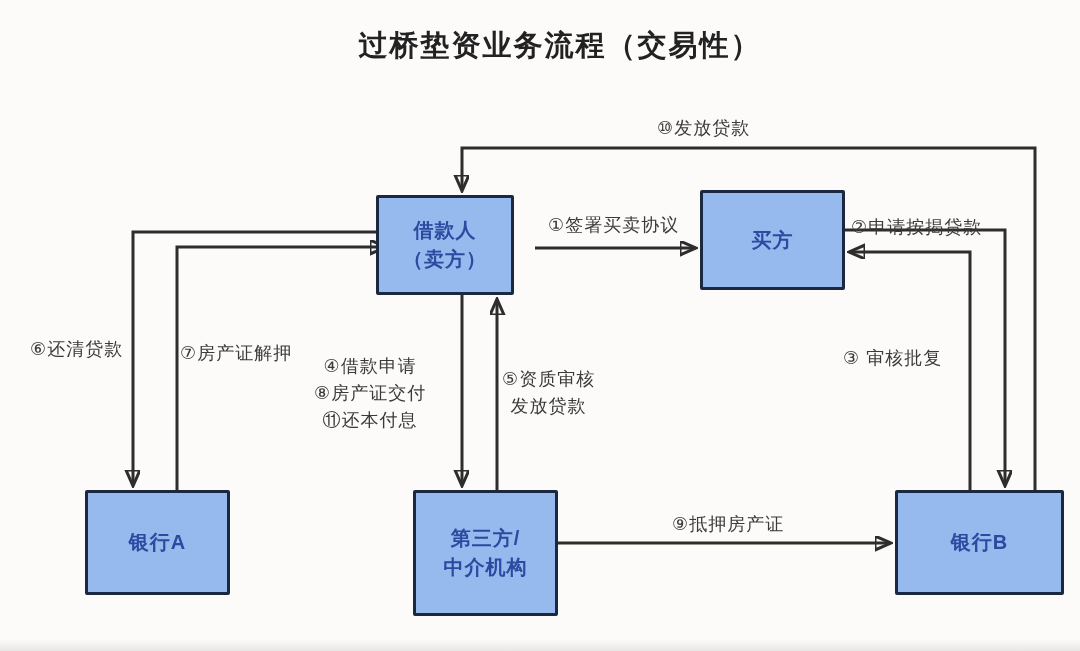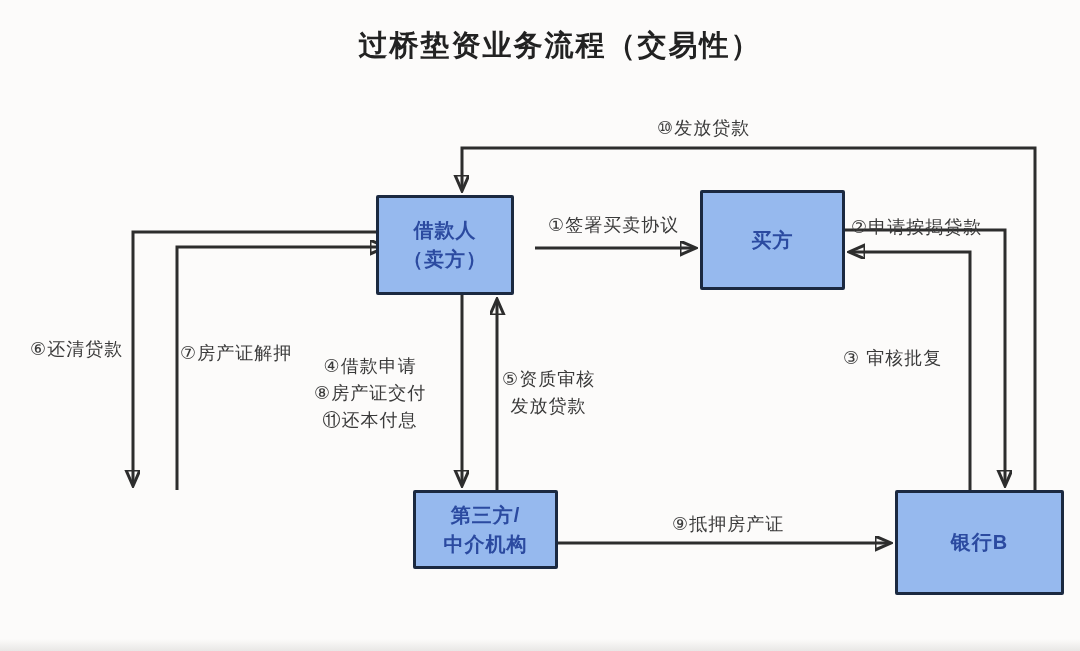--- a/index.html
+++ b/index.html
@@ -42,21 +42,21 @@
   }
   .node .nlabel{
     white-space:pre-line;
     font-size:20px;font-weight:700;letter-spacing:1px;
     color:var(--node-text);
     line-height:1.45;
   }
   #n-borrower{left:376px;top:195px;width:138px;height:100px;}
   #n-buyer{left:700px;top:190px;width:145px;height:100px;}
   #n-bank-a{left:85px;top:490px;width:145px;height:105px;}
-  #n-third-party{left:413px;top:490px;width:145px;height:79px;}
+  #n-third-party{left:413px;top:490px;width:145px;height:126px;}
   #n-bank-b{left:895px;top:490px;width:169px;height:105px;}
   .elabel{
     position:absolute;
     font-size:18px;color:var(--label-text);
     white-space:pre-line;
     letter-spacing:1px;
     line-height:27px;
   }
   #l-disburse{left:657px;top:115px;}
   #l-sign{left:548px;top:212px;}
@@ -92,20 +92,23 @@
     <path d="M558,543 L890,543" marker-end="url(#ah)"></path>
   </svg>
 
   <div class="node" id="n-borrower">
     <span class="nlabel">借款人
 （卖方）</span>
   </div>
   <div class="node" id="n-buyer">
     <span class="nlabel">买方</span>
   </div>
+  <div class="node" id="n-bank-a">
+    <span class="nlabel">银行A</span>
+  </div>
   <div class="node" id="n-third-party">
     <span class="nlabel">第三方/
 中介机构</span>
   </div>
   <div class="node" id="n-bank-b">
     <span class="nlabel">银行B</span>
   </div>
 
   <div class="elabel" id="l-disburse">⑩发放贷款</div>
   <div class="elabel" id="l-sign">①签署买卖协议</div>

